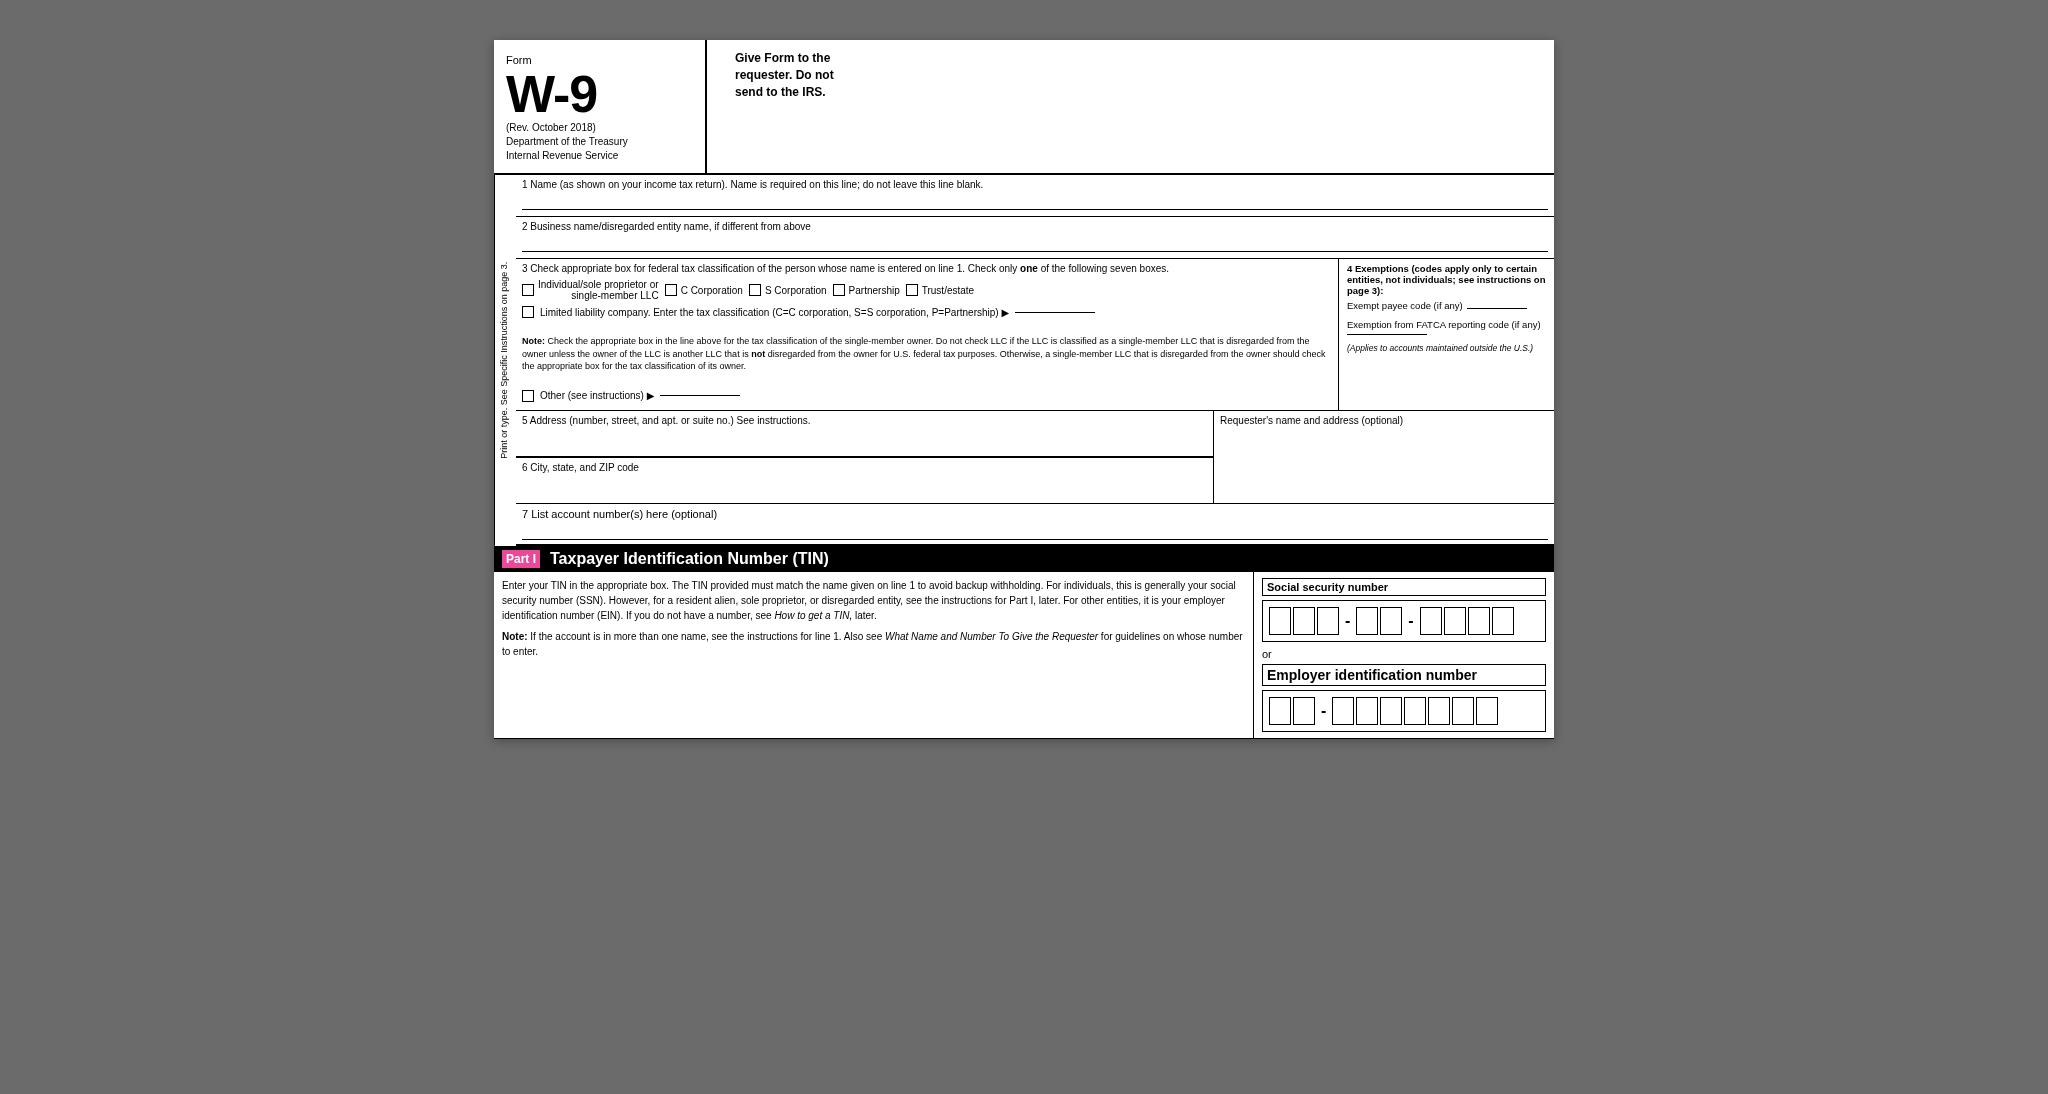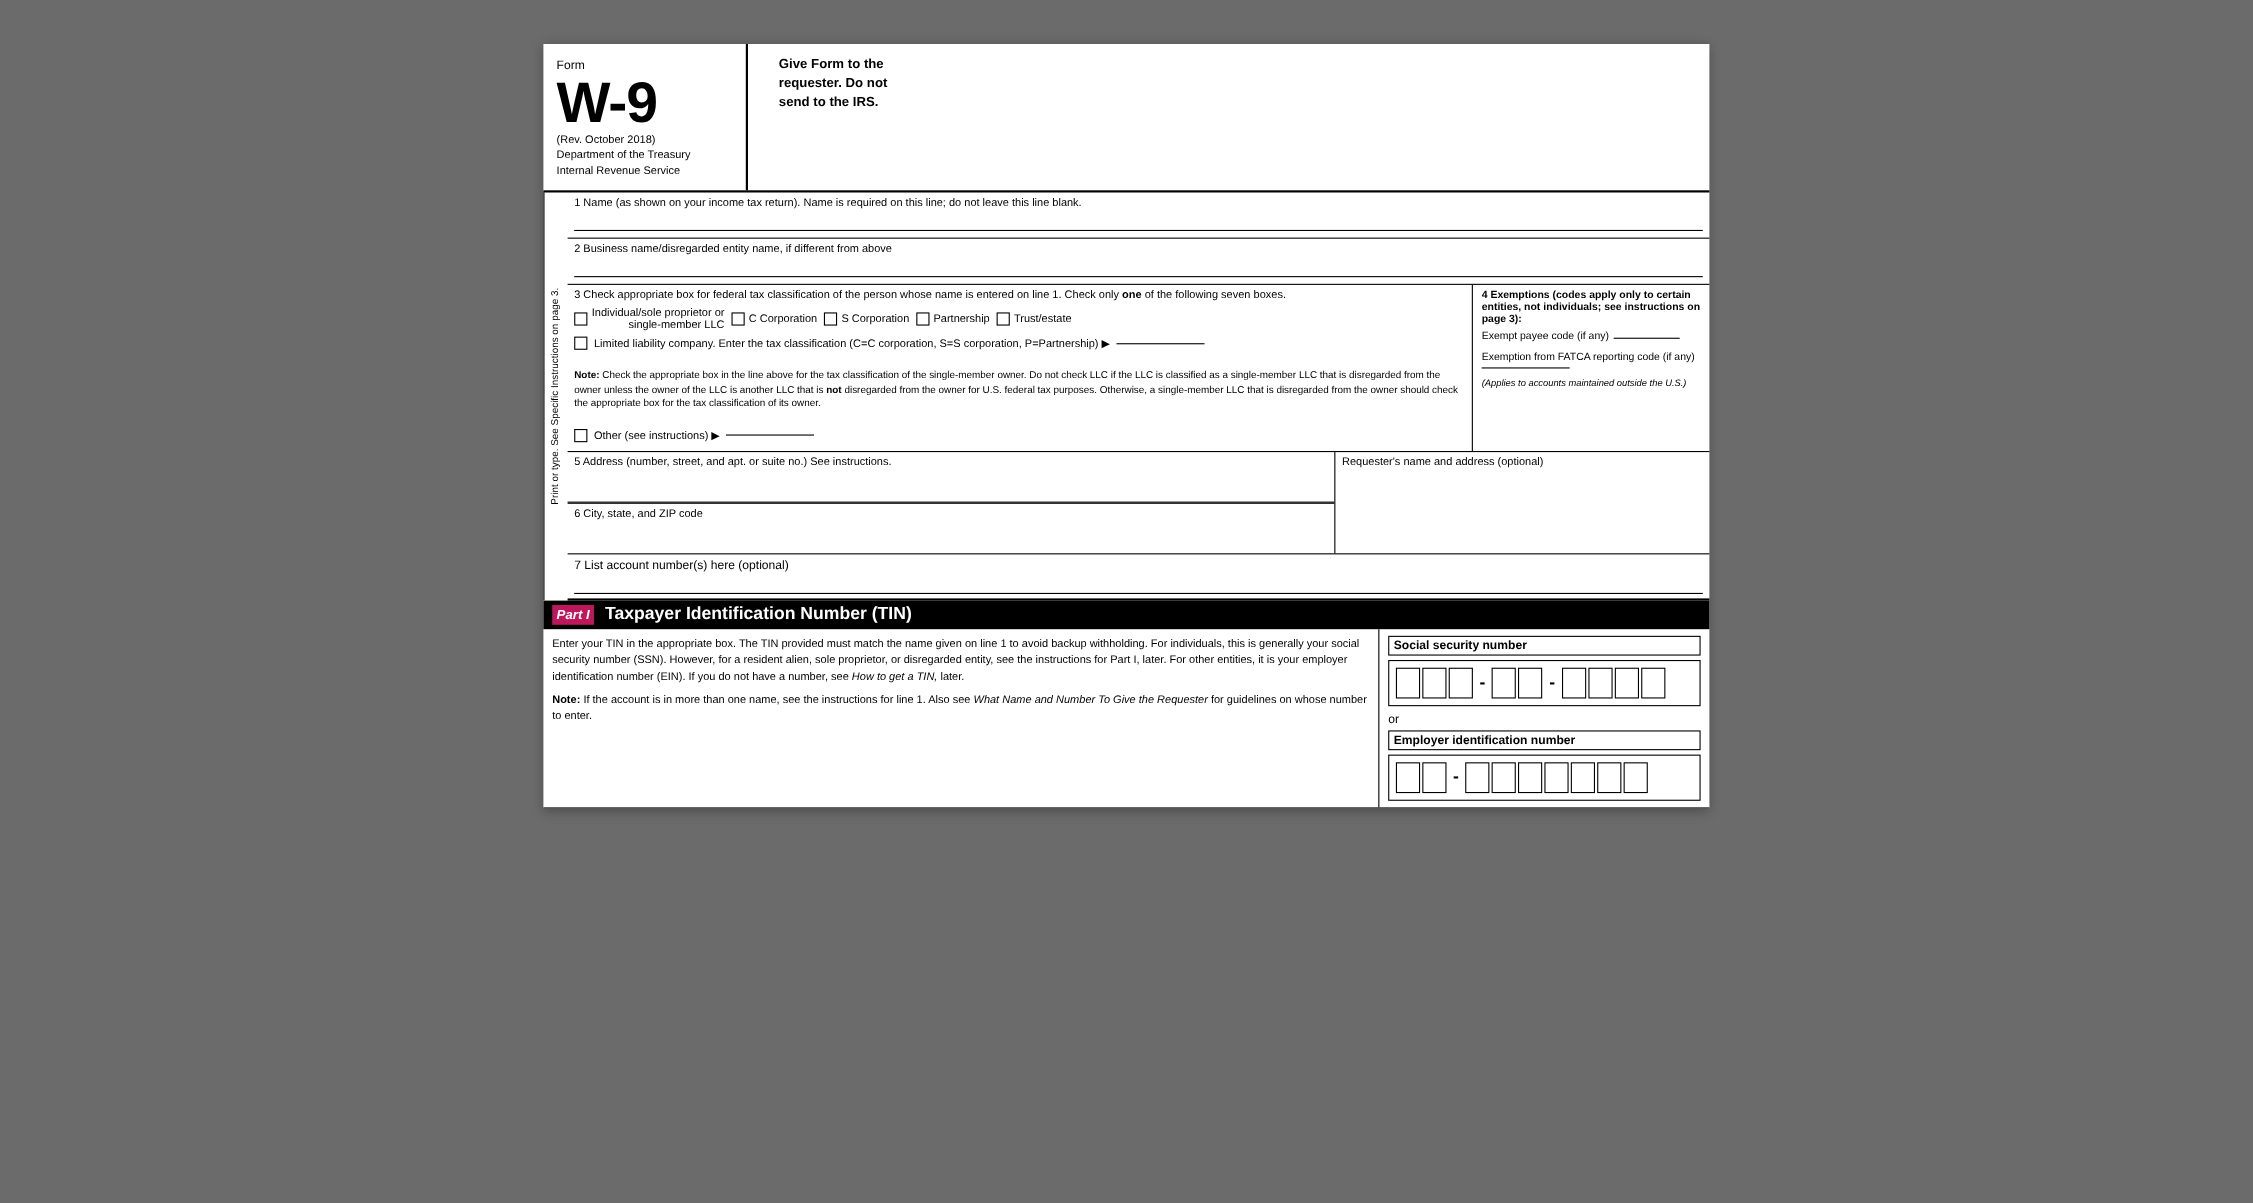--- a/index.html
+++ b/index.html
@@ -17,21 +17,21 @@
       width: 1060px;
       padding: 0;
       box-shadow: 0 2px 10px rgba(0,0,0,0.3);
     }
     
     .form-header {
       display: flex;
       border-bottom: 2px solid black;
     }
     .header-left {
-      width: 186px;
+      width: 213px;
       padding: 10px 12px;
       border-right: 2px solid black;
       flex-shrink: 0;
     }
     .form-label {
       font-size: 11px;
       font-weight: normal;
     }
     .form-number {
       font-size: 52px;
@@ -233,24 +233,23 @@
       display: flex;
       align-items: center;
       gap: 10px;
       background: black;
       color: white;
       padding: 4px 8px;
     }
     .part-label {
       font-weight: bold;
       font-size: 12px;
-      background: #be185d;
+      background: #ec4899;
       color: white;
       padding: 2px 4px;
-      font-style: italic;
     }
     .part-title {
       font-size: 16px;
       font-weight: bold;
     }
 
     .part1-body {
       display: flex;
       border-bottom: 1px solid black;
     }
@@ -301,21 +300,21 @@
       padding: 0 2px;
     }
     .or-text {
       font-size: 11px;
       margin: 4px 0;
     }
     .ein-section {
       margin-top: 4px;
     }
     .ein-label {
-      font-size: 11px;
+      font-size: 14px;
       font-weight: bold;
       margin-bottom: 4px;
       border: 1px solid black;
       padding: 2px 4px;
     }
     .ein-boxes {
       display: flex;
       align-items: center;
       gap: 4px;
       border: 1px solid black;

